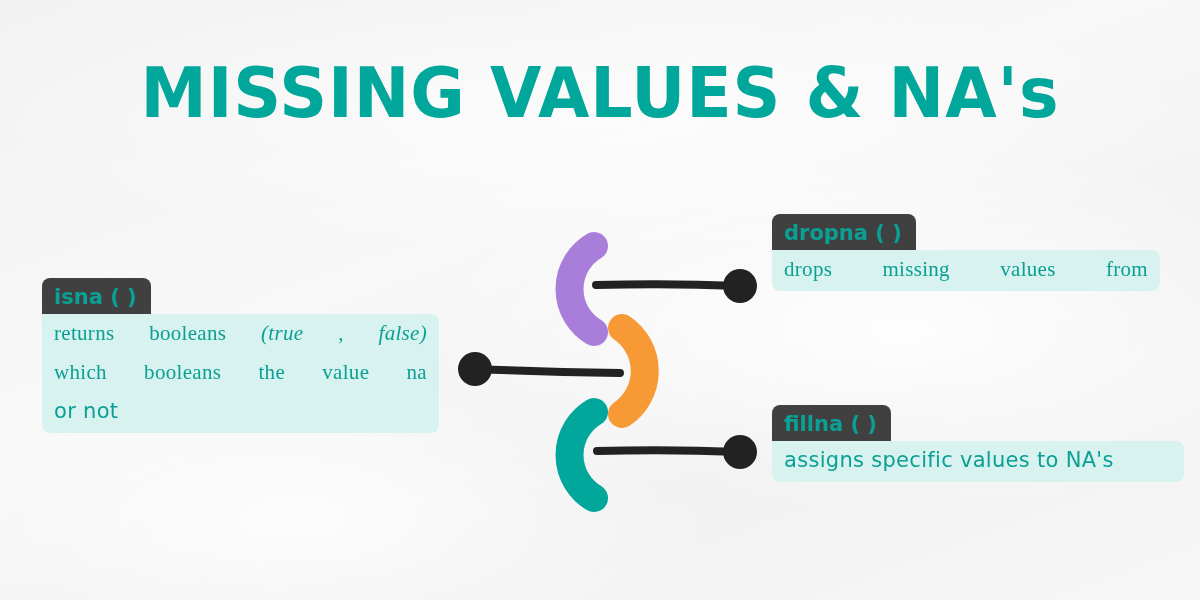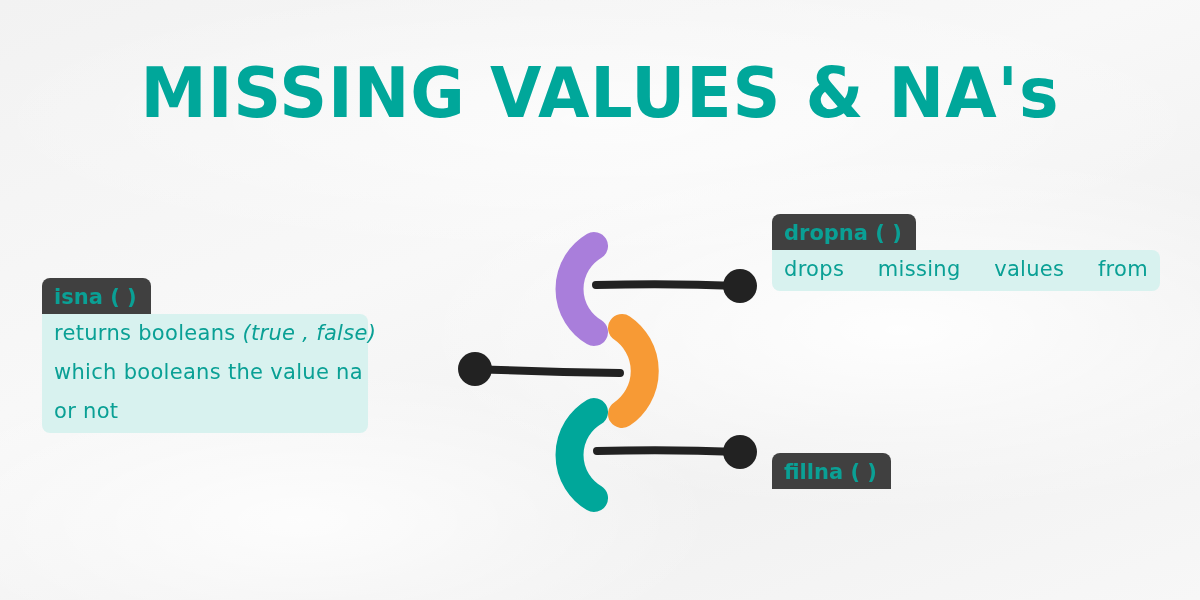--- a/index.html
+++ b/index.html
@@ -41,30 +41,30 @@
     }
     .card .body {
       background: #d8f2ef;
       border-radius: 0 8px 8px 8px;
       font-size: 21px;
       line-height: 39px;
       padding: 0 12px 2px 12px;
       letter-spacing: 0.3px;
     }
     .card .body .line { display: block; white-space: nowrap; }
-    .justify { text-align: justify; text-align-last: justify; }
+    .justify { text-align: justify; text-align-last: justify; font-family: Liberation Serif, serif; }
     .it { font-style: italic; }
 
     #card-isna { left: 42px; top: 278px; width: 412px; }
-    #card-isna .body { width: 326px; }
+    #card-isna .body { width: 397px; }
 
     #card-dropna { left: 772px; top: 214px; }
     #card-dropna .body { width: 388px; }
 
-    #card-fillna { left: 772px; top: 405px; margin-top: 48px; }
+    #card-fillna { left: 772px; top: 405px; }
     #card-fillna .body { width: 412px; }
 
     svg.diagram { position: absolute; left: 0; top: 0; }
   </style>
 </head>
 <body>
 
 <div class="bg"></div>
 
 <h1 class="title">MISSING VALUES &amp; NA's</h1>
@@ -104,13 +104,16 @@
 
 <div class="card" id="card-dropna">
   <div class="head">dropna ( )</div>
   <div class="body">
     <span class="line justify">drops missing values from</span>
   </div>
 </div>
 
 <div class="card" id="card-fillna">
   <div class="head">fillna ( )</div>
+  <div class="body">
+    <span class="line">assigns specific values to NA's</span>
+  </div>
 </div>
 
 </body></html>

